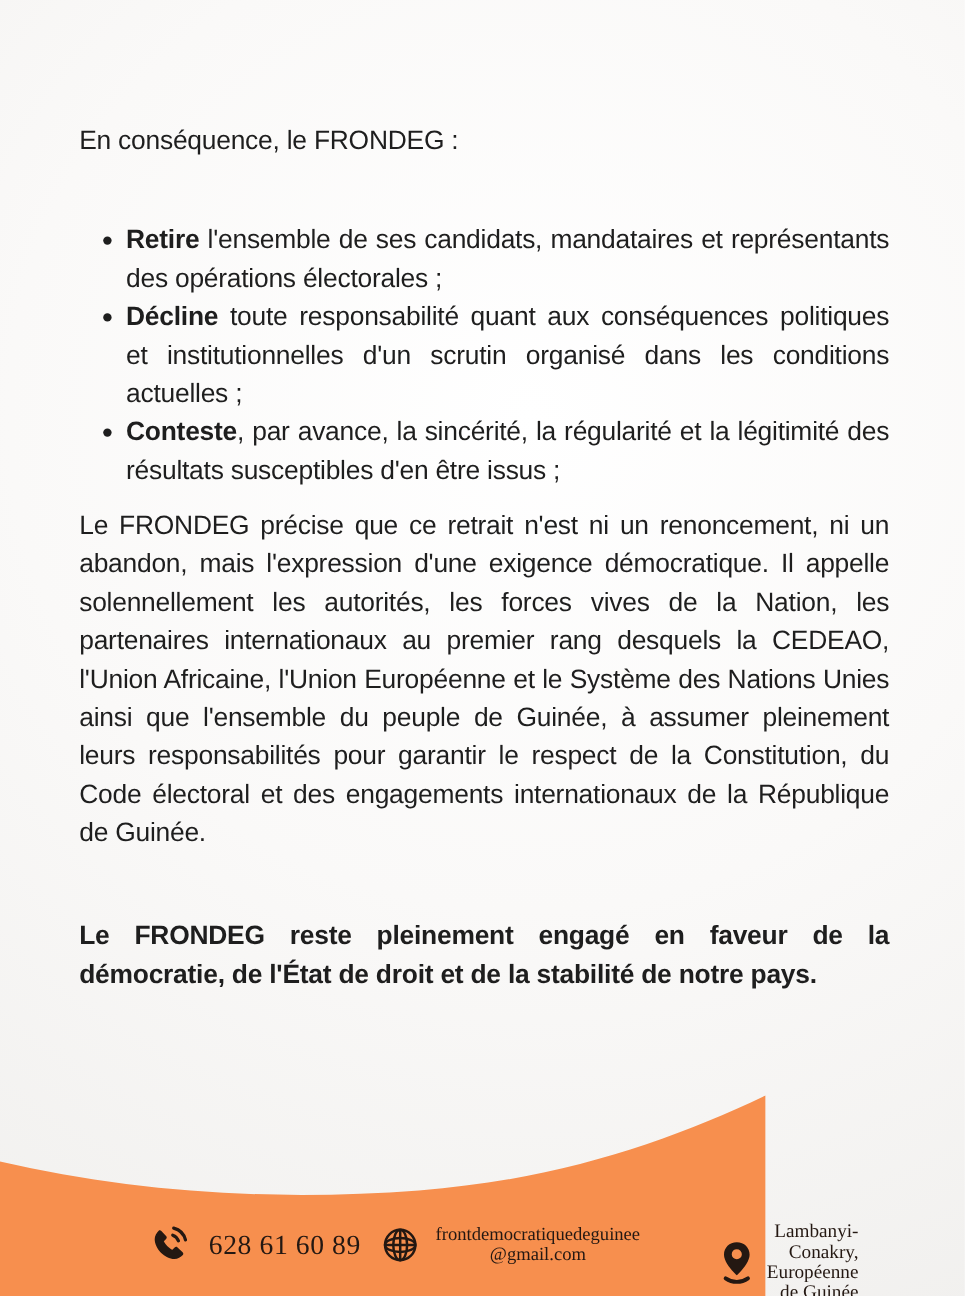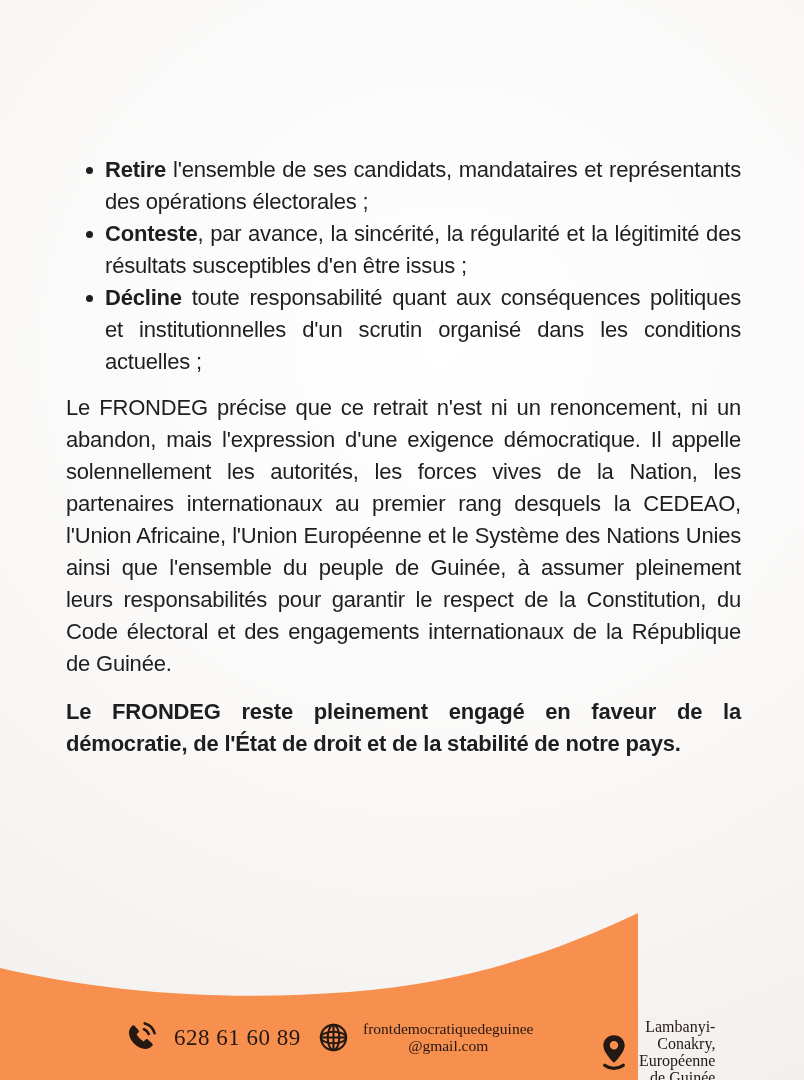--- a/index.html
+++ b/index.html
@@ -51,21 +51,21 @@
 
   .para {
     margin-top: 14px;
     font-size: 22px;
     line-height: 32px;
     letter-spacing: -0.2px;
     text-align: justify;
     text-align-last: left;
   }
   .closing {
-    margin-top: 16px;
+    margin-top: 54px;
     font-size: 22px;
     line-height: 32px;
     letter-spacing: -0.2px;
     font-weight: 700;
     text-align: justify;
     text-align-last: left;
   }
 
   
   .footer {
@@ -94,25 +94,26 @@
   .contact-phone .contact-text { font-size: 23px; letter-spacing: 0.5px; white-space: nowrap; }
   .contact-email { left: 317px; top: 121px; gap: 13px; }
   .contact-email .contact-text { font-size: 15.5px; line-height: 16.5px; text-align: center; }
   .contact-address { left: 599px; top: 118px; gap: 10px; }
   .contact-address .contact-text { font-size: 16px; line-height: 17px; text-align: right; }
 </style>
 </head>
 <body>
 
 <main class="content">
+  <p class="intro">En conséquence, le FRONDEG :</p>
 
   <ul class="points">
     <li><span class="lead">Retire</span><span> l'ensemble de ses candidats, mandataires et représentants des opérations électorales ;</span></li>
+    <li><span class="lead">Décline</span><span> toute responsabilité quant aux conséquences politiques et institutionnelles d'un scrutin organisé dans les conditions actuelles ;</span></li>
     <li><span class="lead">Conteste</span><span>, par avance, la sincérité, la régularité et la légitimité des résultats susceptibles d'en être issus ;</span></li>
-    <li><span class="lead">Décline</span><span> toute responsabilité quant aux conséquences politiques et institutionnelles d'un scrutin organisé dans les conditions actuelles ;</span></li>
   </ul>
 
   <p class="para">Le FRONDEG précise que ce retrait n'est ni un renoncement, ni un abandon, mais l'expression d'une exigence démocratique. Il appelle solennellement les autorités, les forces vives de la Nation, les partenaires internationaux au premier rang desquels la CEDEAO, l'Union Africaine, l'Union Européenne et le Système des Nations Unies ainsi que l'ensemble du peuple de Guinée, à assumer pleinement leurs responsabilités pour garantir le respect de la Constitution, du Code électoral et des engagements internationaux de la République de Guinée.</p>
 
   <p class="closing">Le FRONDEG reste pleinement engagé en faveur de la démocratie, de l'État de droit et de la stabilité de notre pays.</p>
 </main>
 
 <footer class="footer">
   <svg class="wave" viewBox="0 0 804 180" preserveAspectRatio="none" aria-hidden="true">
     <path d="M0,68 C140,94 290,101 440,92 C590,83 706,50 804,13 L804,180 L0,180 Z" fill="#F78F4E"></path>

